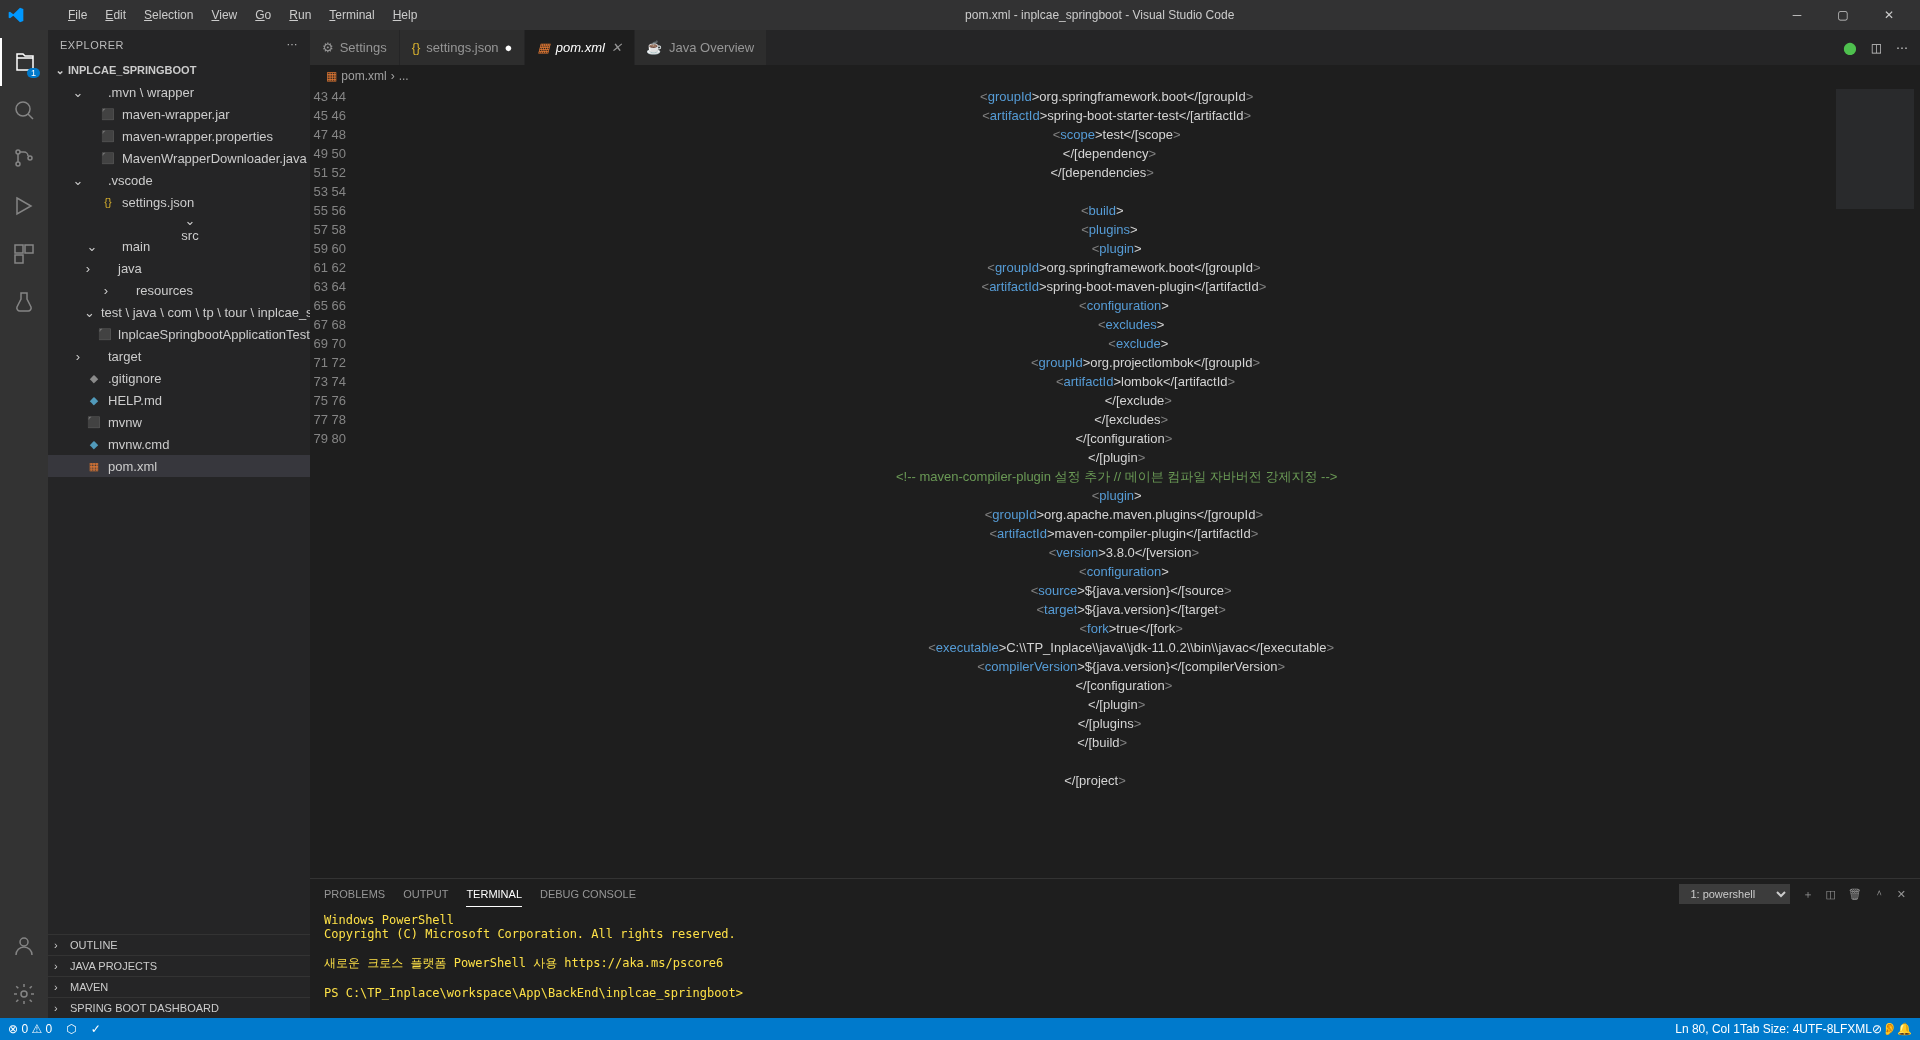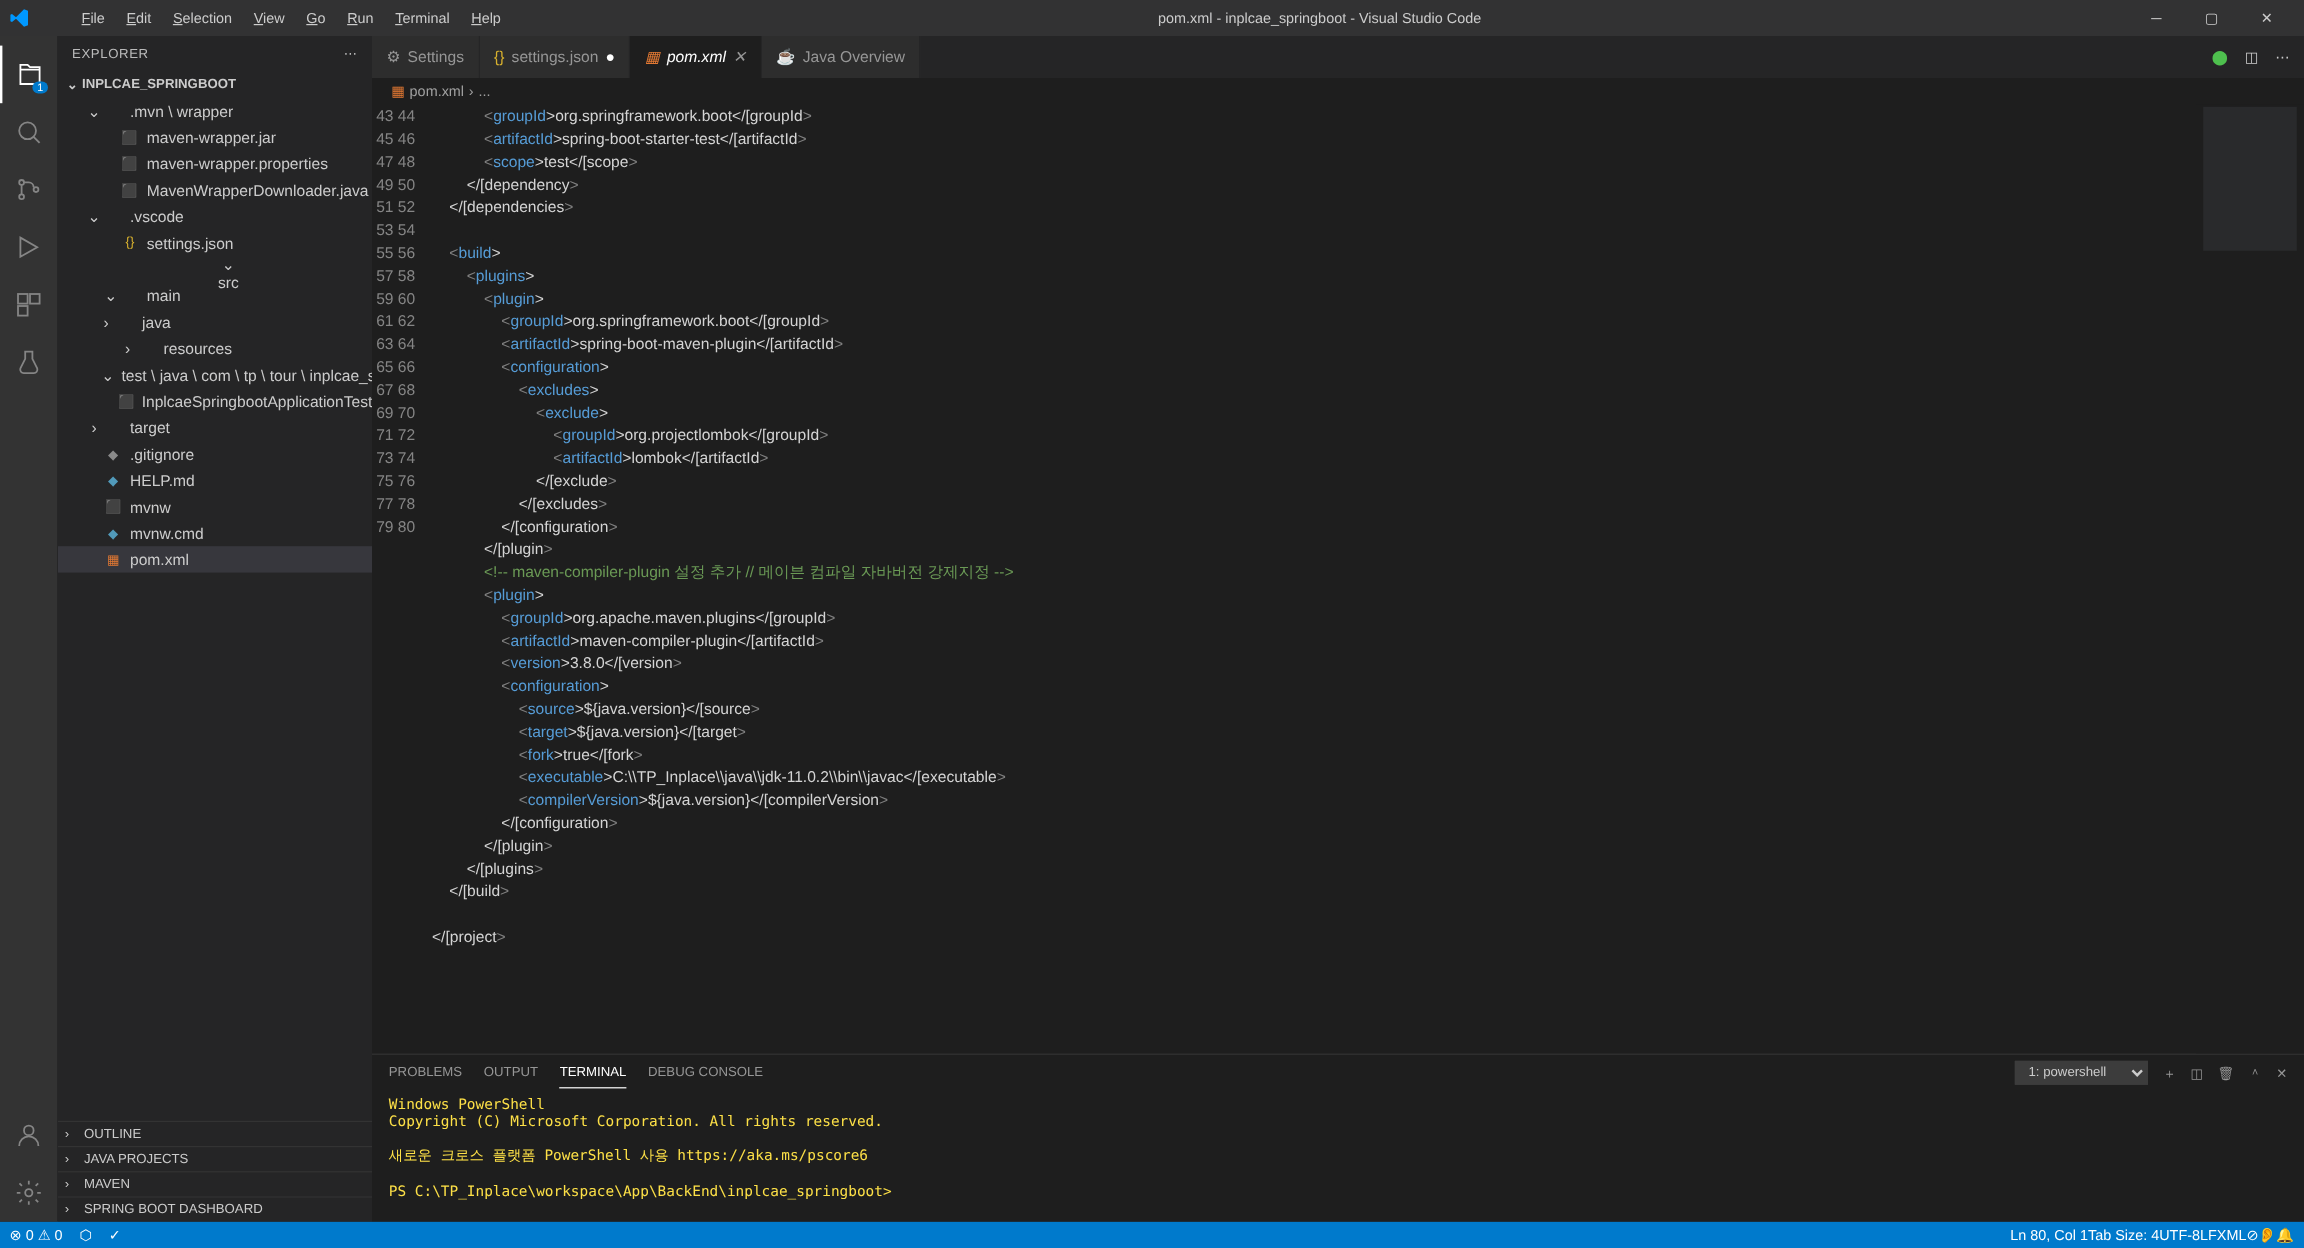--- a/index.html
+++ b/index.html
@@ -36,23 +36,23 @@
 .sidebar-bottom .panel-hdr { padding:4px 8px 4px 22px; font-size:11px; color:#cccccc; cursor:pointer; border-top:1px solid #333; position:relative; }
 .sidebar-bottom .panel-hdr::before { content:"›"; position:absolute; left:6px; }
 .editor-area { flex:1; display:flex; flex-direction:column; background:#1e1e1e; min-width:0; }
 .tabs { height:35px; background:#252526; display:flex; align-items:stretch; }
 .tab { display:flex; align-items:center; gap:6px; padding:0 12px; background:#2d2d2d; color:#969696; border-right:1px solid #252526; cursor:pointer; font-size:13px; }
 .tab.active { background:#1e1e1e; color:#ffffff; font-style:italic; }
 .tab .dirty { color:#fff; }
 .tab .close { color:#969696; }
 .tabactions { margin-left:auto; display:flex; align-items:center; gap:14px; padding:0 12px; color:#cccccc; }
 .breadcrumb { height:22px; display:flex; align-items:center; padding:0 16px; color:#a0a0a0; font-size:12px; gap:4px; }
-.editor-body { flex:1; display:flex; font-family:Consolas,monospace; font-size:13px; line-height:19px; position:relative; overflow:hidden; }
+.editor-body { flex:1; display:flex; font-family:Consolas,monospace; font-size:13px; line-height:19px; position:relative; overflow:hidden;gap:28px; }
 .gutter { width:50px; text-align:right; color:#858585; padding-right:14px; user-select:none; }
-.code { flex:1; white-space:pre; color:#d4d4d4; }
+.code { flex:1; white-space:pre; color:#d4d4d4;text-align:center; }
 .minimap { width:90px; background:#1e1e1e; position:relative; }
 .minimap .mmblk { position:absolute; left:6px; right:6px; background:#3a3d41; opacity:.4; }
 .tag { color:#808080; }
 .tn { color:#569cd6; }
 .cm { color:#6a9955; }
 .panel { height:140px; border-top:1px solid #333; display:flex; flex-direction:column; }
 .panel-tabs { display:flex; align-items:center; padding:0 14px; height:30px; gap:18px; font-size:11px; color:#969696; }
 .panel-tabs .pt { cursor:pointer; padding:6px 0; }
 .panel-tabs .pt.active { color:#fff; border-bottom:1px solid #fff; }
 .panel-tabs .pright { margin-left:auto; display:flex; align-items:center; gap:12px; }

